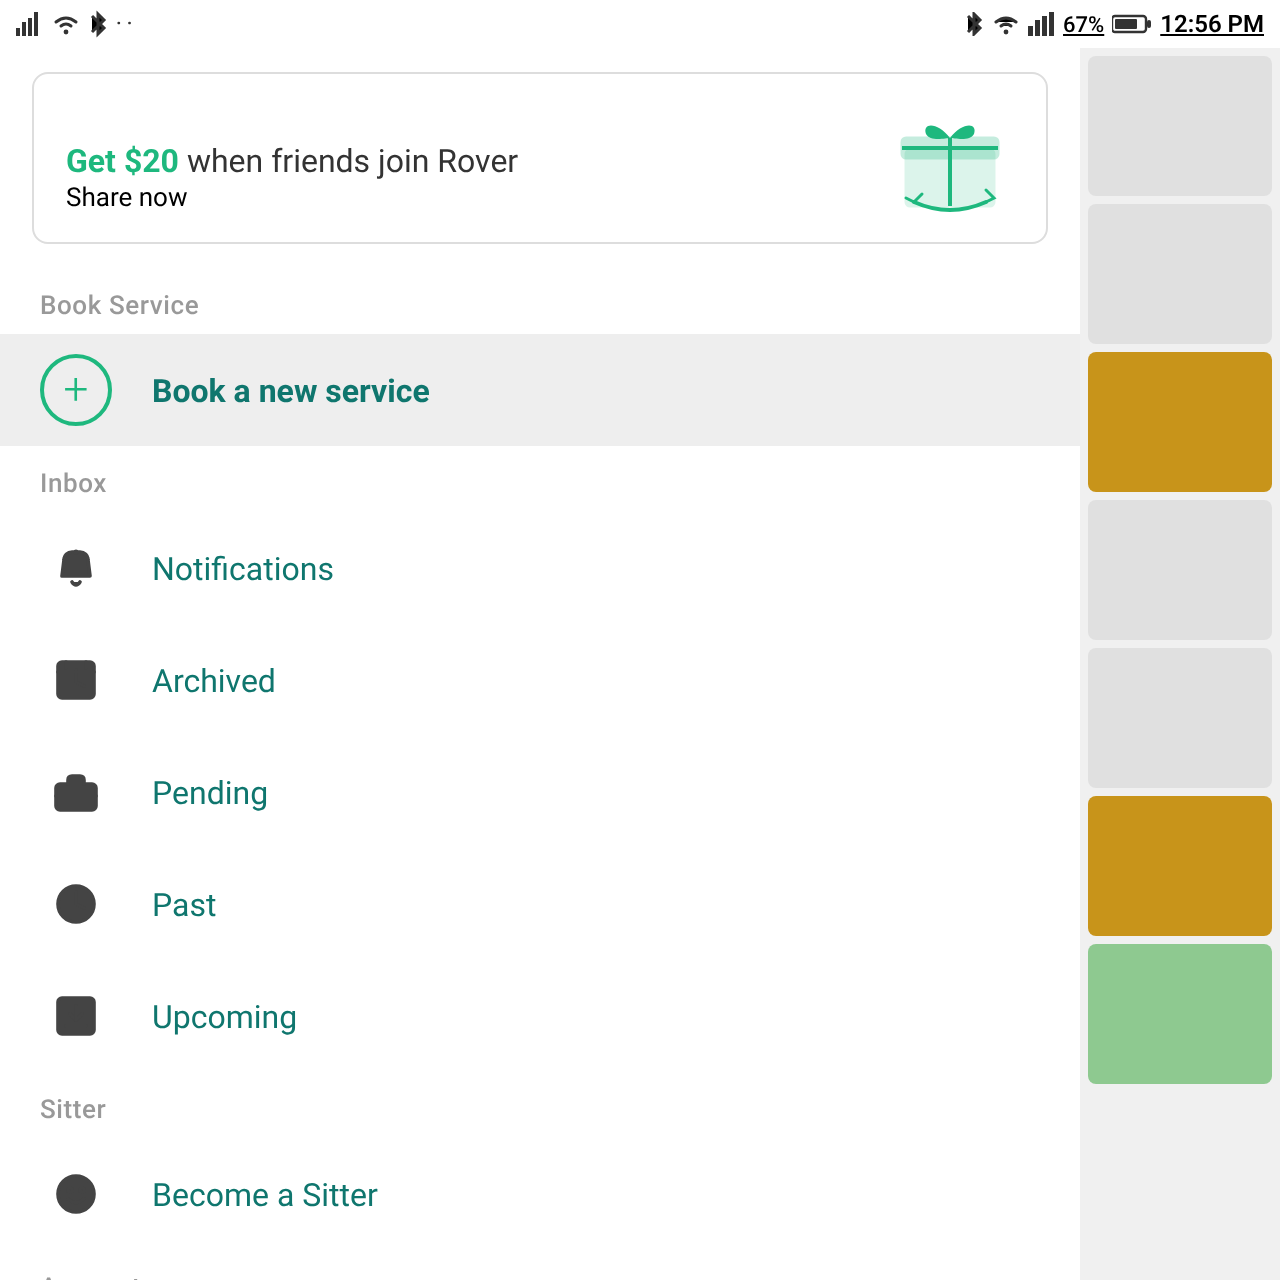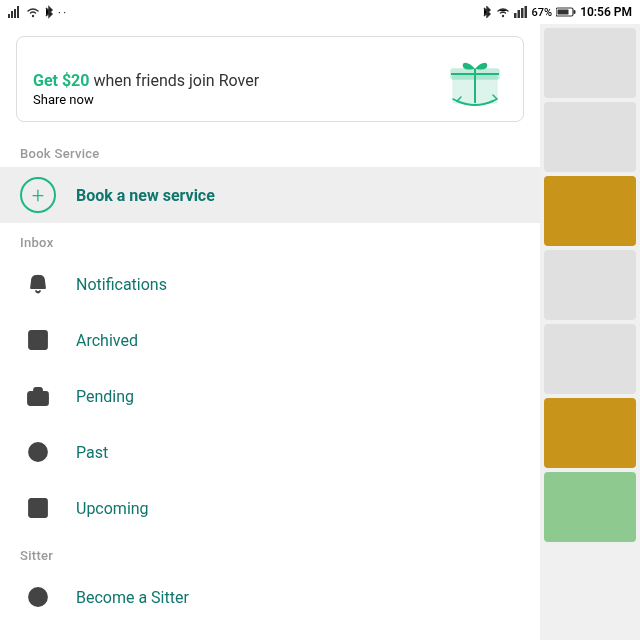--- a/index.html
+++ b/index.html
@@ -26,20 +26,21 @@
     .status-left {
       display: flex;
       align-items: center;
       gap: 4px;
     }
     .status-right {
       display: flex;
       align-items: center;
       gap: 4px;
       font-size: 11px;
+      text-decoration: underline;
     }
 
     
     .main-wrapper {
       display: flex;
       width: 640px;
       height: 616px;
     }
 
     
@@ -202,21 +203,21 @@
       <rect x="3.5" y="4" width="2.5" height="8" fill="#333"></rect>
       <rect x="7" y="2" width="2.5" height="10" fill="#333"></rect>
       <rect x="10.5" y="0" width="2.5" height="12" fill="#333"></rect>
     </svg>
     <span>67%</span>
     <svg width="20" height="12" viewBox="0 0 20 12">
       <rect x="0" y="2" width="17" height="8" rx="1.5" fill="none" stroke="#333" stroke-width="1.2"></rect>
       <rect x="17.5" y="4" width="2" height="4" rx="1" fill="#333"></rect>
       <rect x="1.5" y="3.5" width="11" height="5" rx="0.5" fill="#333"></rect>
     </svg>
-    <span style="font-weight:600; font-size:12px;">10:56 PM</span>
+    <span style="font-weight:600; font-size:12px;">12:56 PM</span>
   </div>
 </div>
 
 <div class="main-wrapper">
 
   <div class="drawer">
 
     <div class="promo-banner">
       <div class="promo-text">
         <div class="promo-title">

